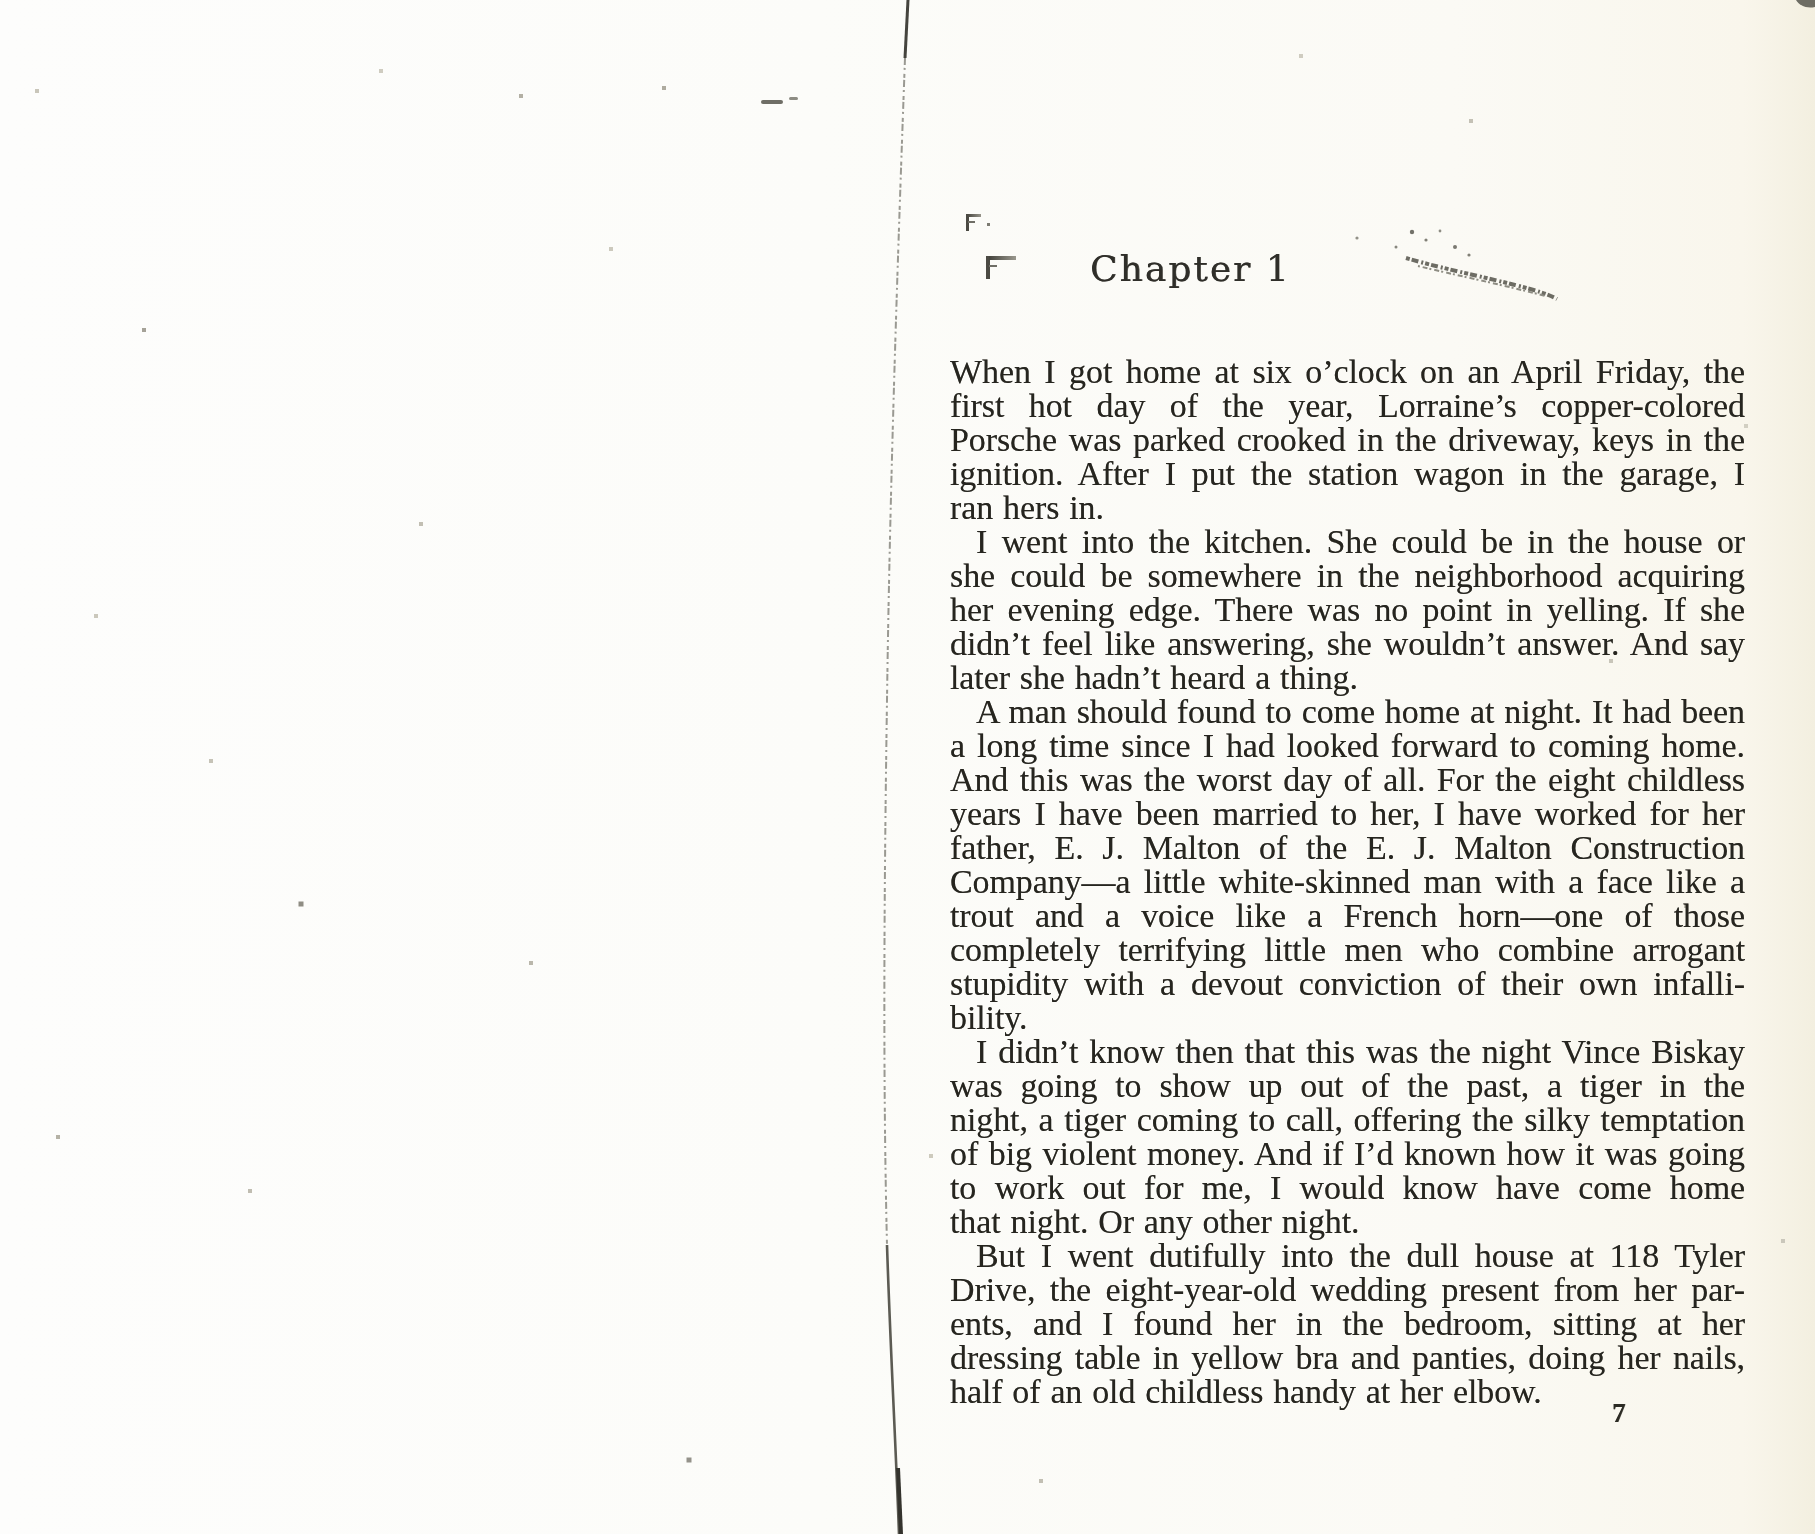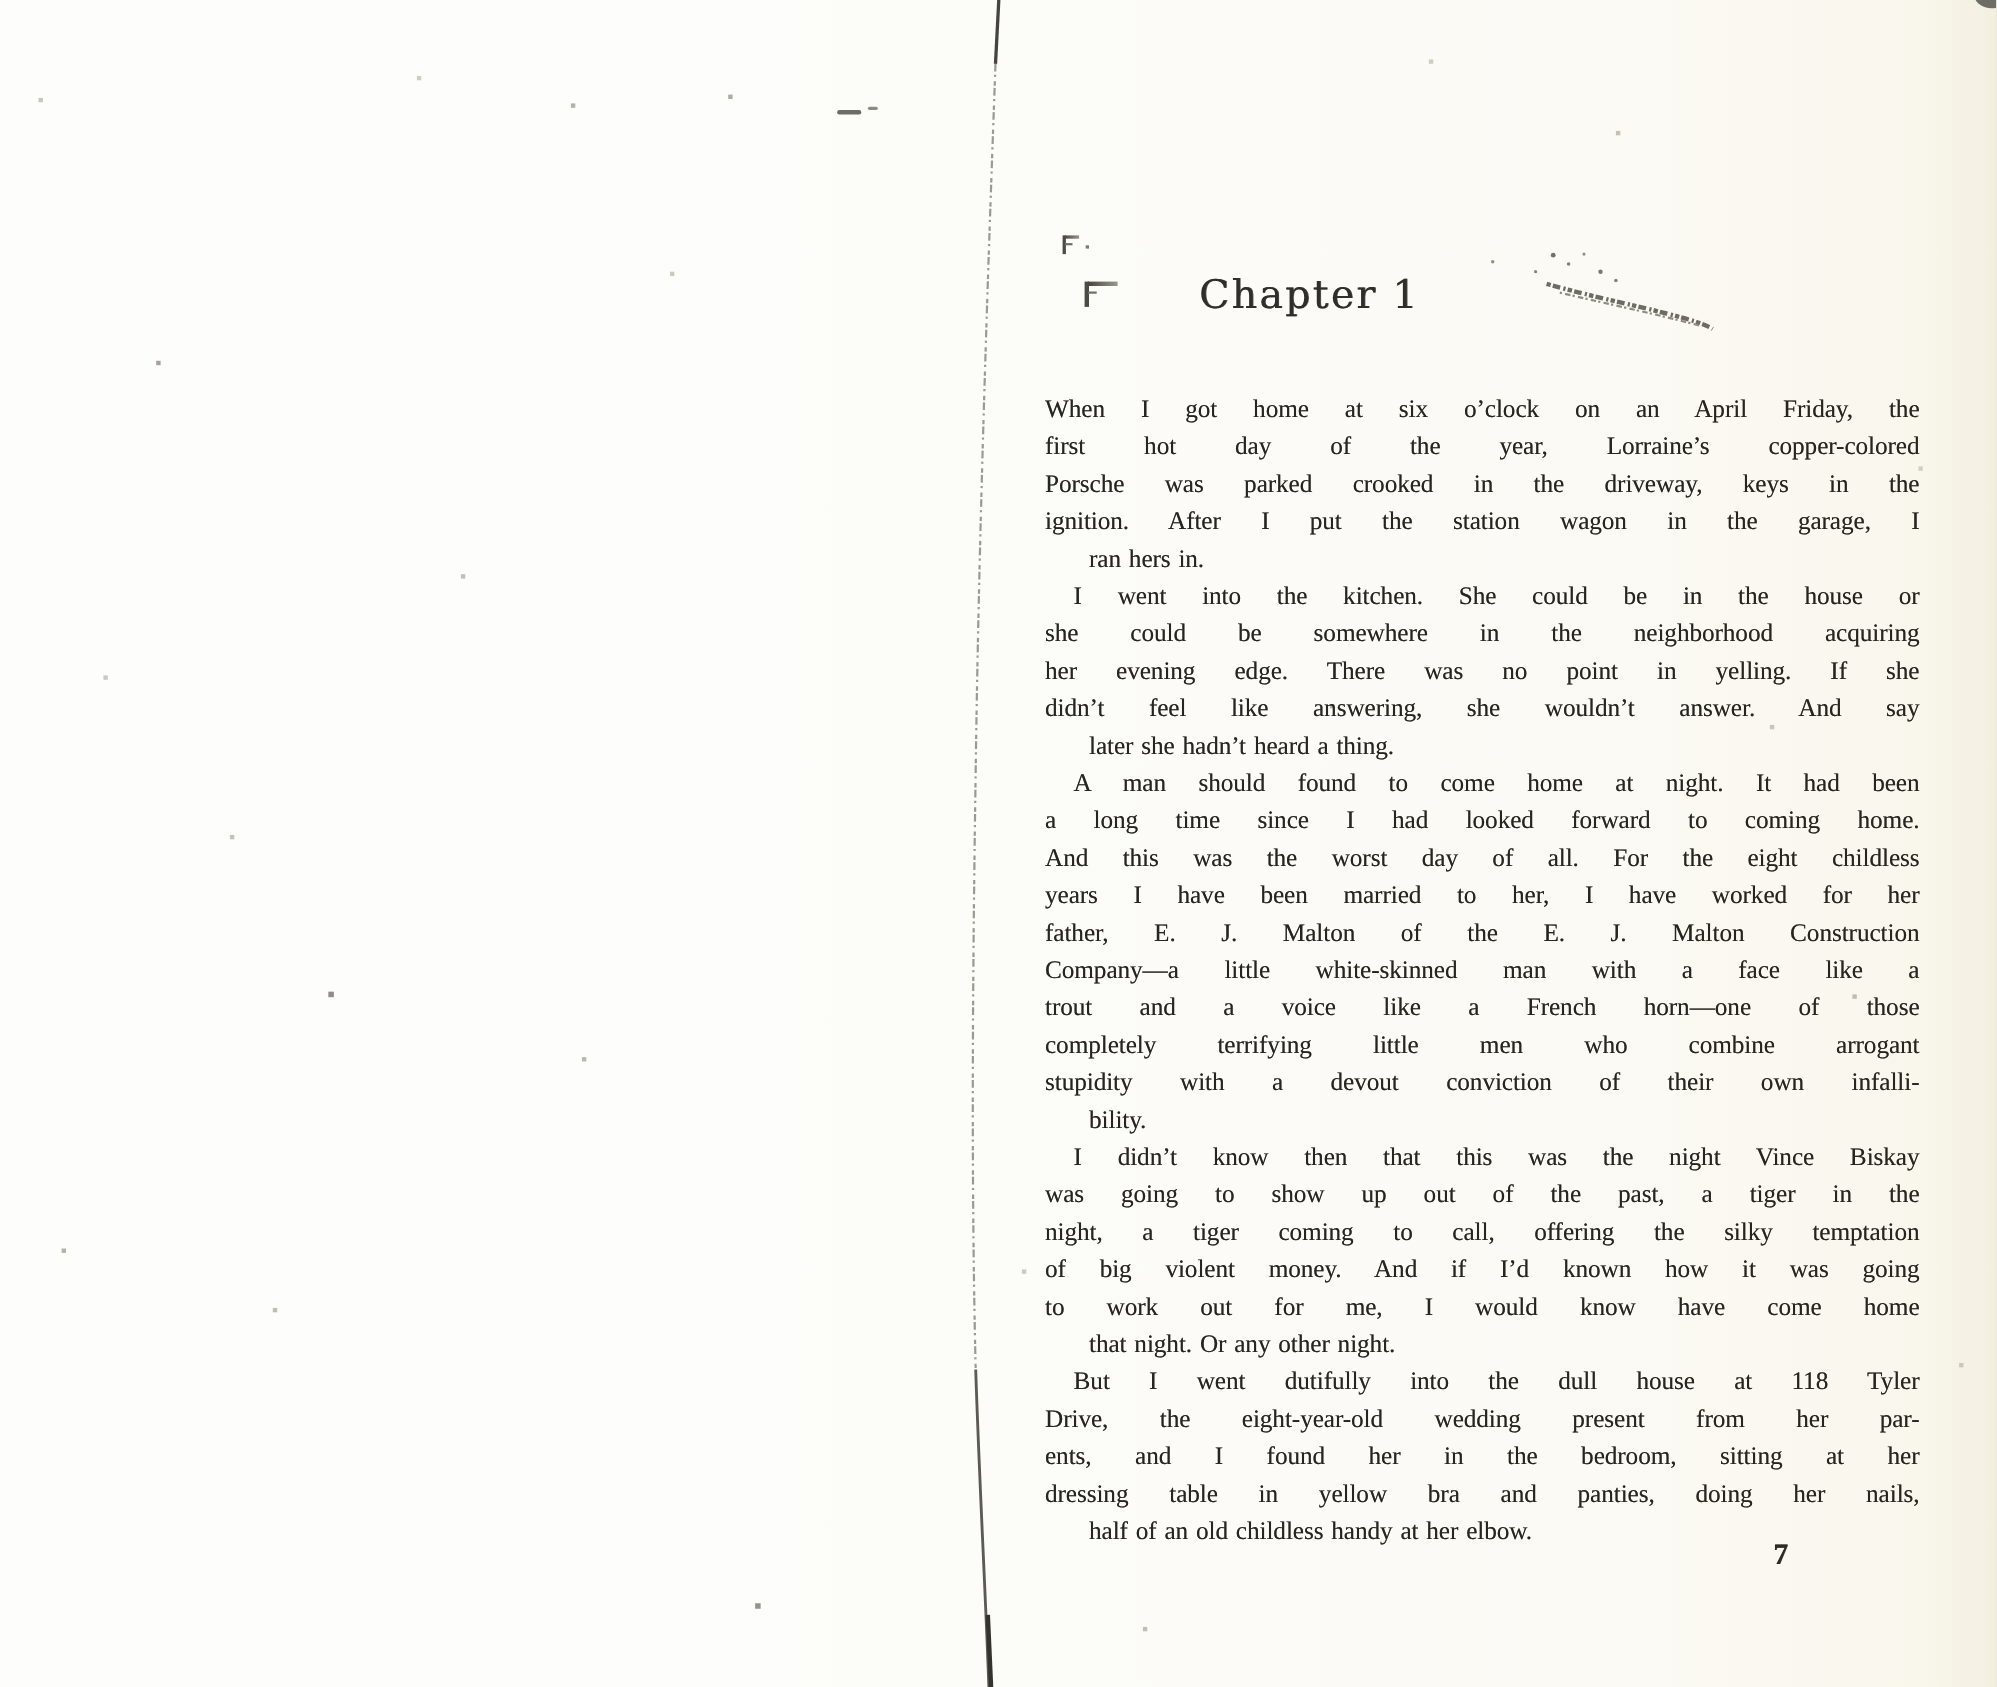--- a/index.html
+++ b/index.html
@@ -15,25 +15,25 @@
   .page-right{left:900px;width:915px;}
   .chapter-heading{
     position:absolute;left:1090px;top:248px;
     font-family:"DejaVu Serif","Liberation Serif",serif;
     font-weight:normal;font-size:36px;letter-spacing:2px;
     color:#2f2e29;text-shadow:0.6px 0 0 rgba(45,44,38,.75);
     white-space:nowrap;
   }
   .body-text{
     position:absolute;left:950px;top:355px;width:795px;
-    font-size:23px;line-height:34px;letter-spacing:-0.1px;word-spacing:1.5px;
+    font-size:34px;line-height:34px;letter-spacing:-0.1px;word-spacing:1.5px;
     color:#26251f;text-shadow:0 0 0.5px rgba(40,39,33,.55);
   }
   .line{text-align:justify;text-align-last:justify;}
-  .line.last{text-align-last:left;margin-left:40px;}
+  .line.last{text-align-last:left;}
   .line.indent{text-indent:26px;}
   .page-number{
     position:absolute;left:1612px;top:1398px;
     font-size:27px;font-weight:bold;color:#2c2b24;
     text-shadow:0.5px 0 0 rgba(40,39,33,.7);
   }
   svg.overlay{position:absolute;left:0;top:0;pointer-events:none;}
   .mark{position:absolute;}
   .bar{position:absolute;background:#4b4a43;}
   .specks{position:absolute;left:0;top:0;width:2px;height:2px;background:transparent;

